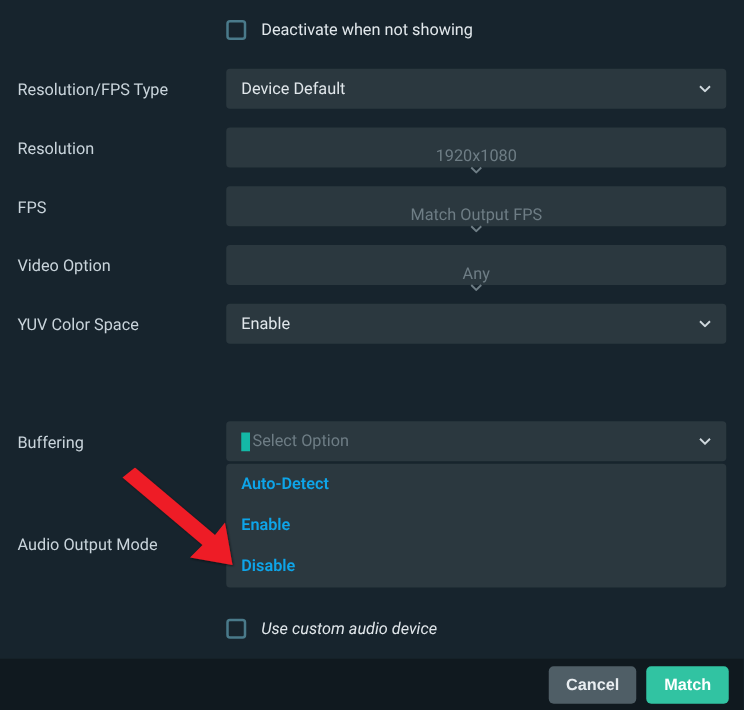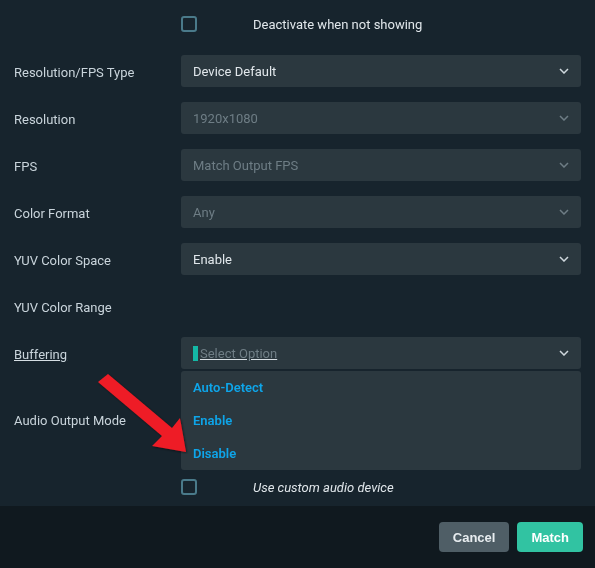--- a/index.html
+++ b/index.html
@@ -43,20 +43,21 @@
     font-size: 13px;
     padding: 16px 12px;
     display: flex;
     align-items: center;
     justify-content: space-between;
     cursor: pointer;
   }
   .select.disabled {
     color: #6e7d85;
     cursor: default;
+    flex-direction: column;
   }
   .select.open {
     color: #6e7d85;
   }
   .caret {
     width: 10px;
     height: 10px;
     display: flex;
     align-items: center;
     justify-content: center;
@@ -68,21 +69,20 @@
     height: 16px;
     border: 2px solid #4a7a8a;
     border-radius: 3px;
     margin-right: 12px;
     flex-shrink: 0;
     cursor: pointer;
   }
   .checkline {
     display: flex;
     align-items: center;
-    gap: 44px;
   }
   .check-label {
     color: #e1e7eb;
     font-size: 13px;
   }
   .dropdown {
     position: absolute;
     top: 34px;
     left: 0;
     right: 0;
@@ -96,21 +96,21 @@
     color: #0ea5e9;
     font-size: 13px;
     font-weight: 600;
     cursor: pointer;
   }
   .footer {
     position: absolute;
     bottom: 0;
     left: 0;
     right: 0;
-    height: 62px;
+    height: 41px;
     background: #10191f;
     display: flex;
     align-items: center;
     justify-content: flex-end;
     padding: 17px 12px;
     gap: 8px;
   }
   .btn {
     height: 30px;
     padding: 0 14px;
@@ -186,21 +186,21 @@
         <span class="caret">
             <svg width="10" height="6" viewBox="0 0 10 6">
               <path d="M1 1l4 4 4-4" stroke="currentColor" stroke-width="1.5" fill="none"></path>
             </svg>
           </span>
       </div>
     </div>
   </div>
 
   <div class="row">
-    <div class="label">Color Format</div>
+    <div class="label">Video Option</div>
     <div class="control">
       <div class="select disabled">
         <span>Any</span>
         <span class="caret">
             <svg width="10" height="6" viewBox="0 0 10 6">
               <path d="M1 1l4 4 4-4" stroke="currentColor" stroke-width="1.5" fill="none"></path>
             </svg>
           </span>
       </div>
     </div>
@@ -214,28 +214,27 @@
         <span class="caret">
             <svg width="10" height="6" viewBox="0 0 10 6">
               <path d="M1 1l4 4 4-4" stroke="currentColor" stroke-width="1.5" fill="none"></path>
             </svg>
           </span>
       </div>
     </div>
   </div>
 
   <div class="row">
-    <div class="label">YUV Color Range</div>
-  </div>
-
-  <div class="row" style="margin-bottom:0;text-decoration:underline;">
+  </div>
+
+  <div class="row" style="margin-bottom:16px;">
     <div class="label">Buffering</div>
     <div class="control">
       <div class="select open">
-        <span style="border-left:5px solid #14b8a6;padding-left:2px;">Select Option</span>
+        <span style="border-left:7px solid #14b8a6;padding-left:2px;">Select Option</span>
         <span class="caret">
             <svg width="10" height="6" viewBox="0 0 10 6">
               <path d="M1 1l4 4 4-4" stroke="currentColor" stroke-width="1.5" fill="none"></path>
             </svg>
           </span>
       </div>
       <div class="dropdown">
         <div class="dropdown-item">Auto-Detect</div>
         <div class="dropdown-item">Enable</div>
         <div class="dropdown-item">Disable</div>

